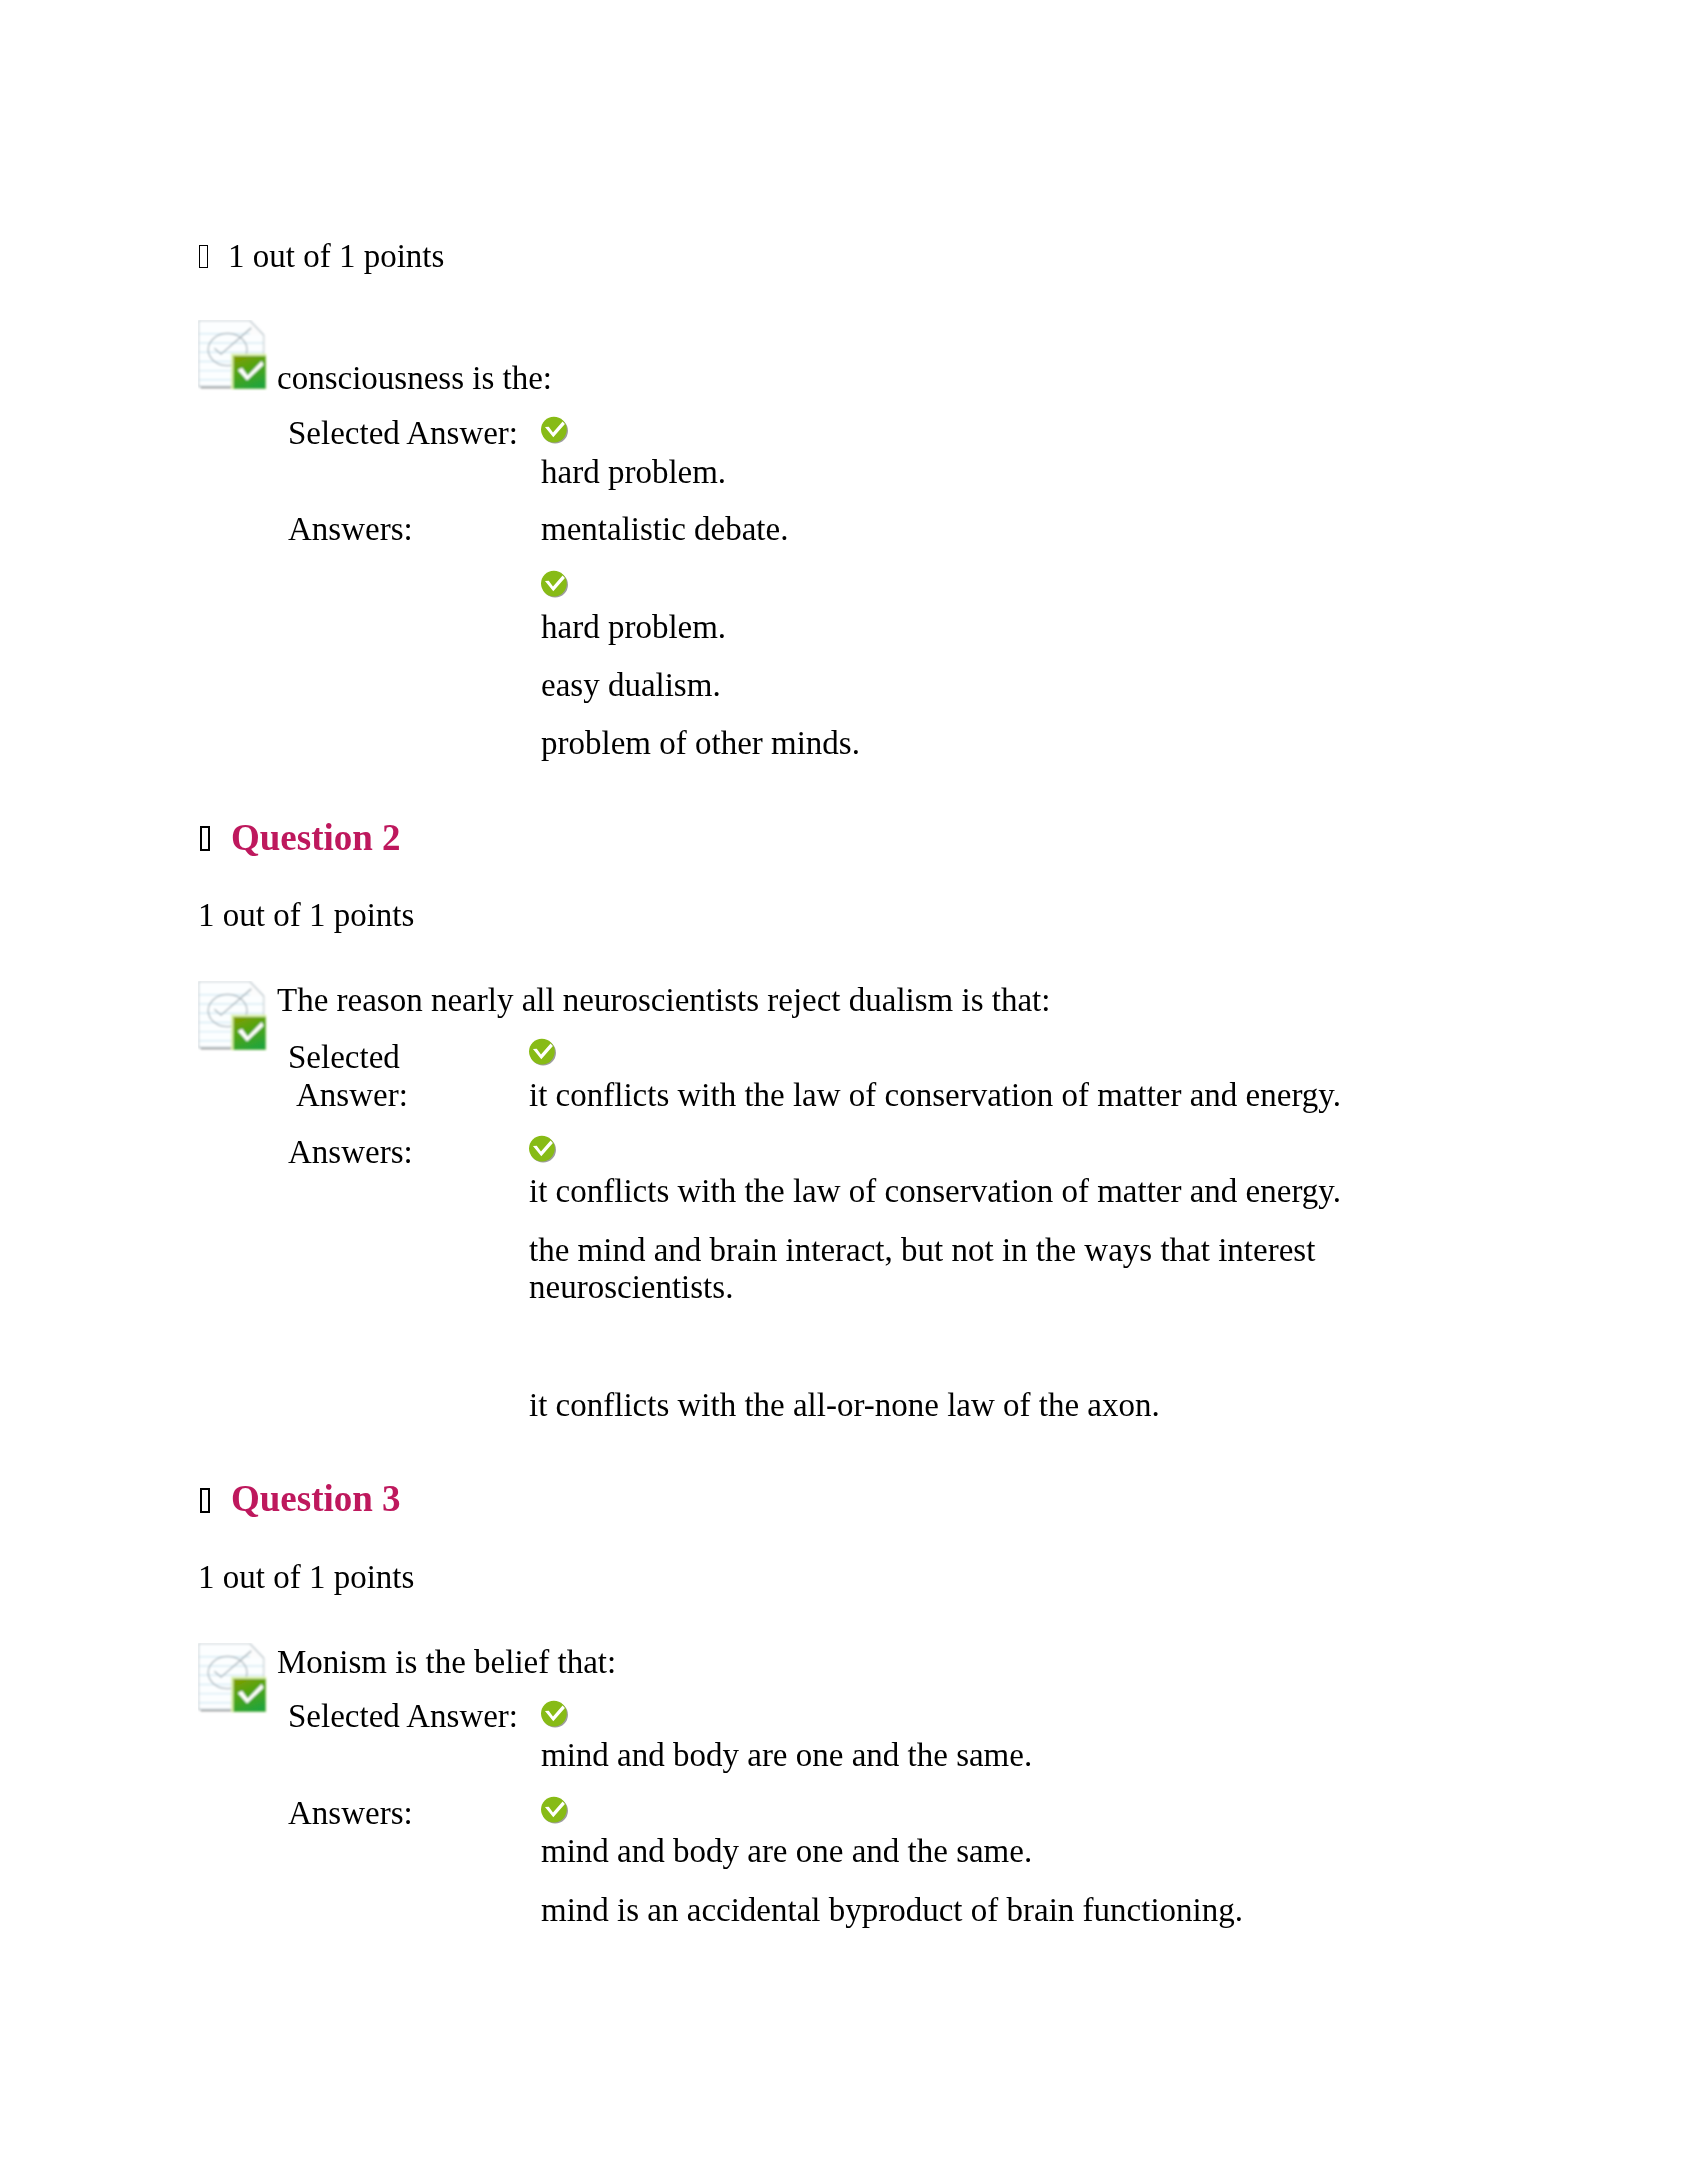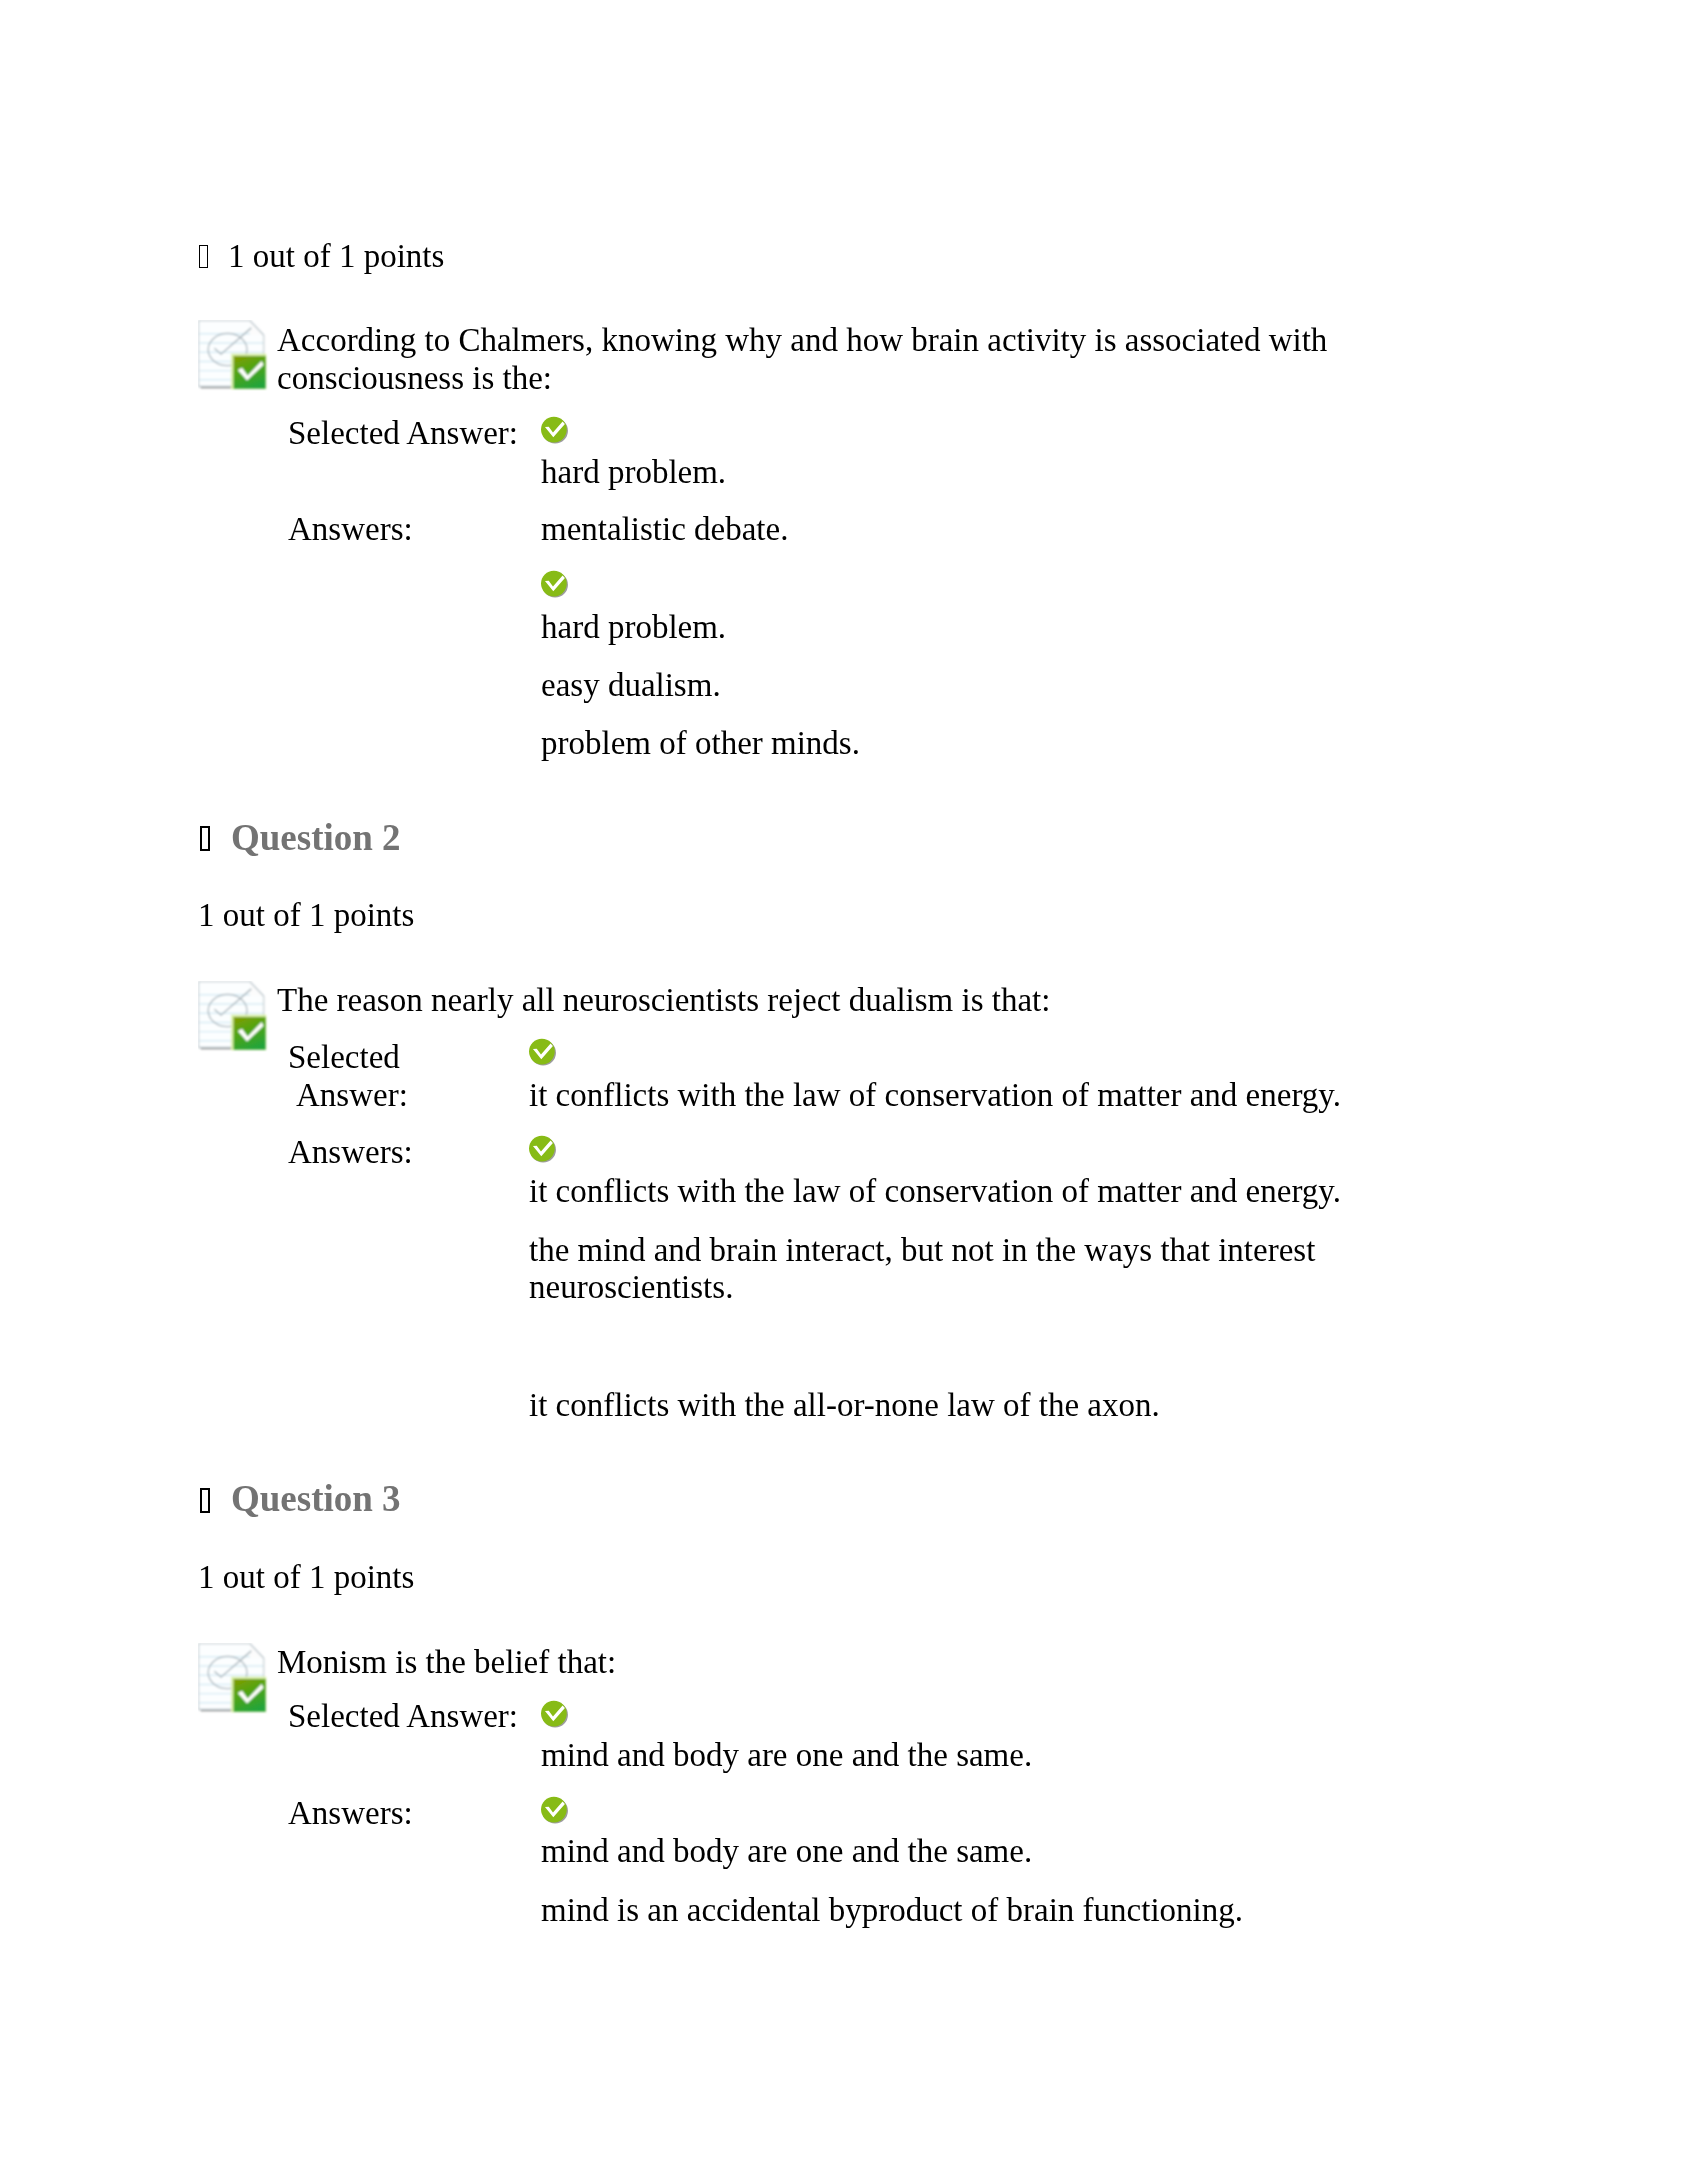--- a/index.html
+++ b/index.html
@@ -3,21 +3,21 @@
 <meta charset="utf-8">
 <title>Quiz Submission Review</title>
 <style>
   html,body{margin:0;padding:0;background:#ffffff;}
   body{width:1687px;height:2183px;overflow:hidden;
        font-family:"Liberation Serif",serif;color:#000000;}
   .page{position:relative;width:1687px;height:2183px;background:#ffffff;overflow:hidden;}
   .line{position:absolute;white-space:pre;font-size:33px;line-height:38px;
         font-family:"Liberation Serif",serif;color:#000000;}
   .head{position:absolute;white-space:pre;font-size:37px;line-height:42px;font-weight:bold;
-        font-family:"Liberation Serif",serif;color:#737373;}
+        font-family:"Liberation Serif",serif;color:#be185d;}
   .tofu{position:absolute;box-sizing:border-box;border-style:solid;border-color:#000000;background:#ffffff;}
   .gcheck{position:absolute;}
   .qicon{position:absolute;}
 </style>
 </head>
 <body>
 
 <svg width="0" height="0" style="position:absolute" aria-hidden="true">
   <defs>
     <filter id="icon-soft" x="-15%" y="-15%" width="140%" height="140%">
@@ -62,21 +62,20 @@
     </symbol>
   </defs>
 </svg>
 
 <div class="page">
   <span class="tofu" style="left:199px;top:245px;width:9px;height:22.5px;border-width:1.3px"></span>
   <div class="line" style="left:228px;top:237px">1 out of 1 points</div>
   <svg class="qicon" width="71" height="71" viewBox="0 0 108 108" style="left:198px;top:320px">
       <use href="#sym-qicon"></use>
     </svg>
-  <div class="line" style="left:277px;top:321px">According to Chalmers, knowing why and how brain activity is associated with</div>
   <div class="line" style="left:277px;top:359px">consciousness is the:</div>
   <div class="line" style="left:288px;top:414px">Selected Answer:</div>
   <svg class="gcheck" width="30" height="30" viewBox="0 0 46 46" style="left:540px;top:416px">
       <use href="#sym-gcheck"></use>
     </svg>
   <div class="line" style="left:541px;top:453px">hard problem.</div>
   <div class="line" style="left:288px;top:510px">Answers:</div>
   <div class="line" style="left:541px;top:510px">mentalistic debate.</div>
   <svg class="gcheck" width="30" height="30" viewBox="0 0 46 46" style="left:540px;top:570px">
       <use href="#sym-gcheck"></use>

